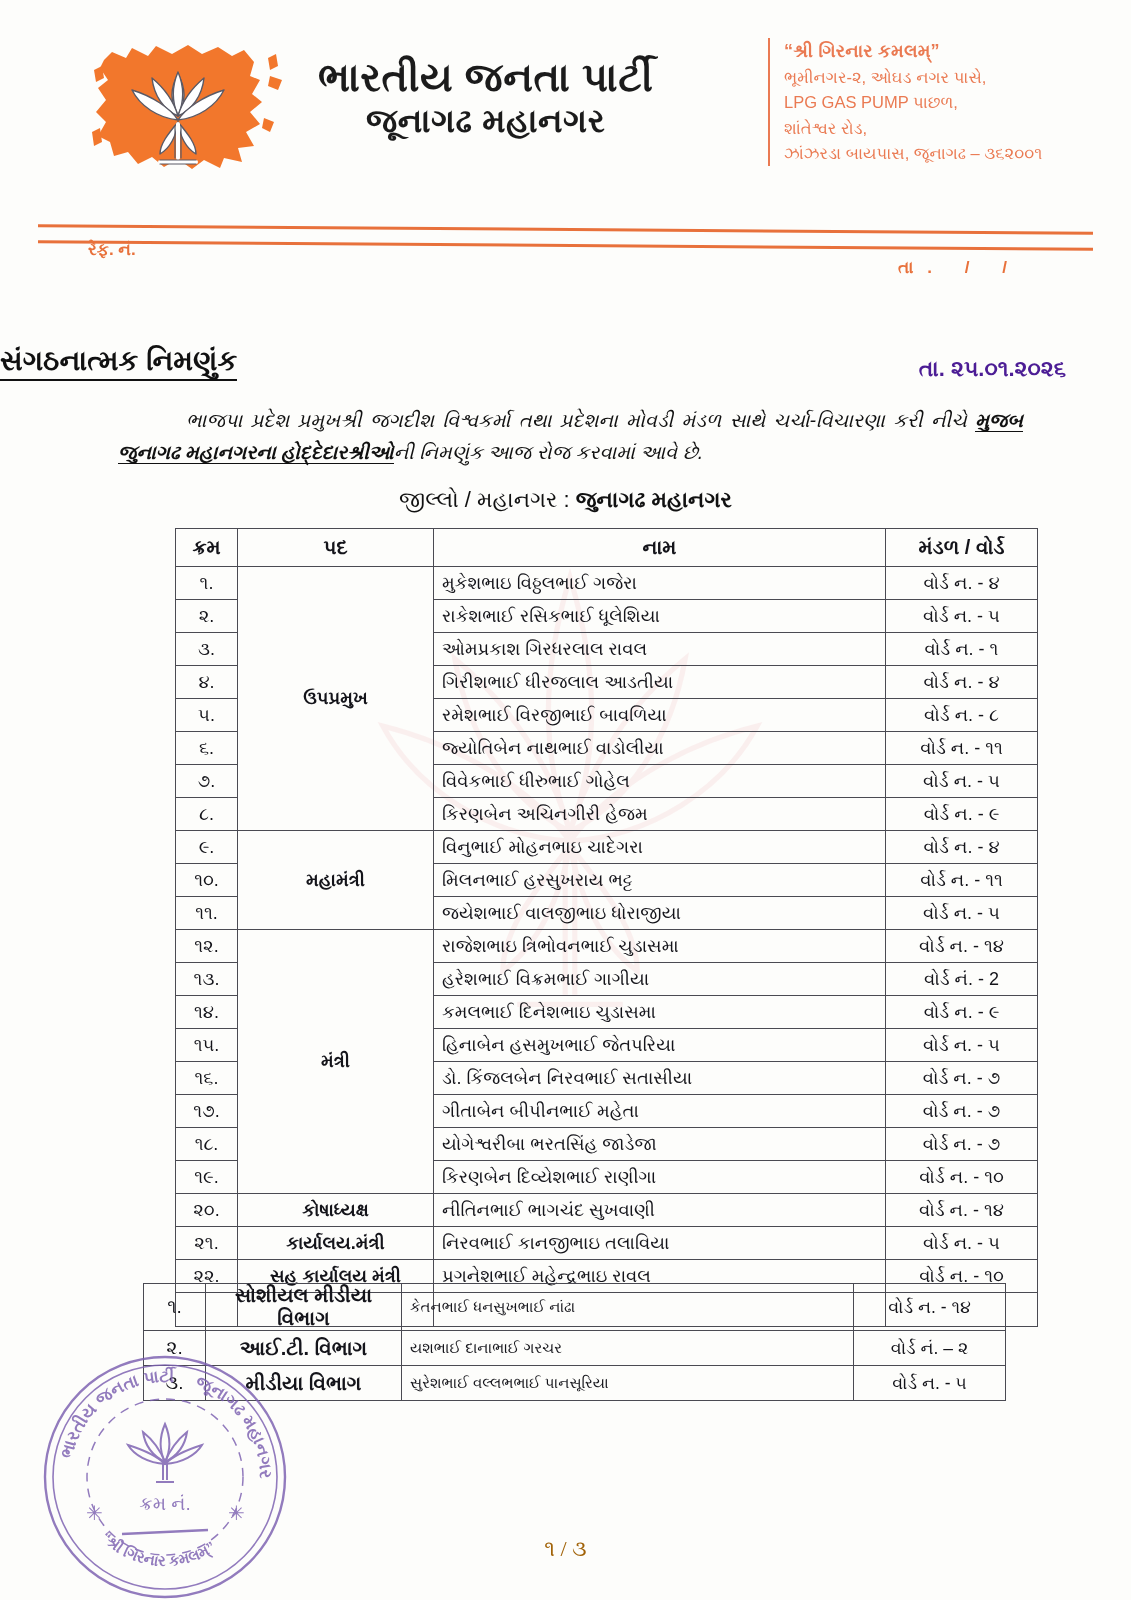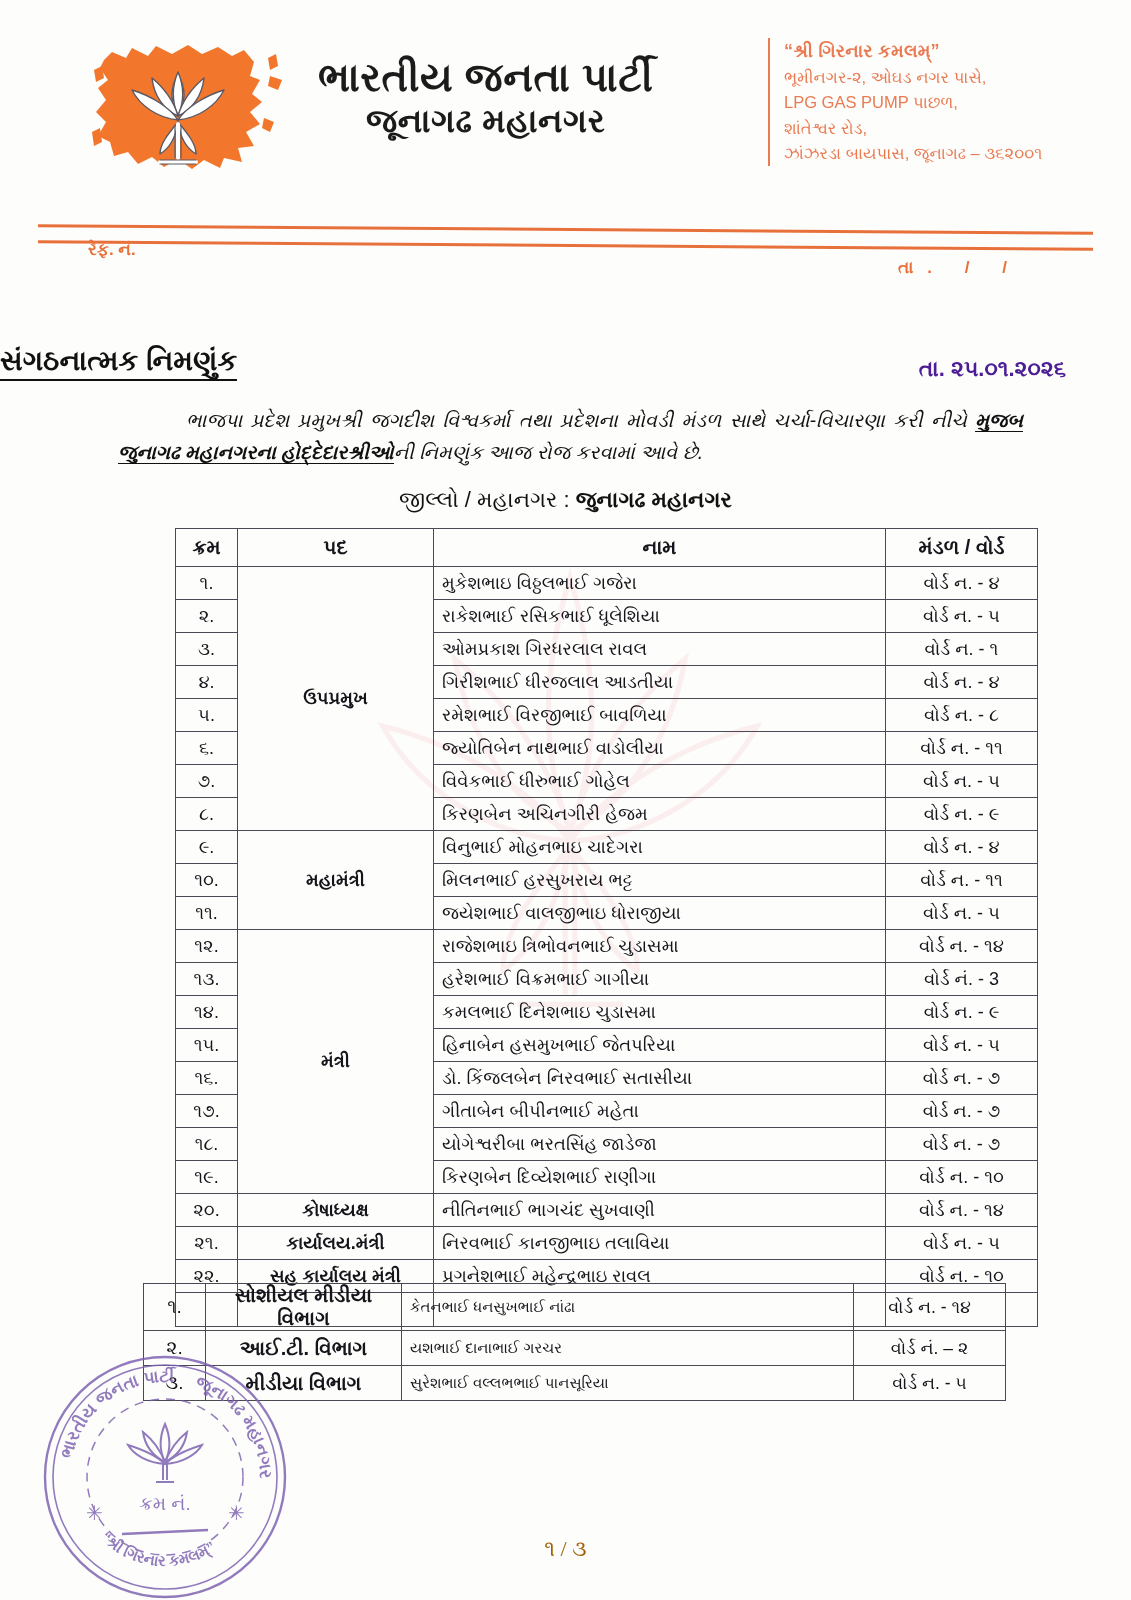--- a/index.html
+++ b/index.html
@@ -319,21 +319,21 @@
           </tr>
           <tr>
             <td class="sr">૧૨.</td>
             <td class="pos" rowspan="8">મંત્રી</td>
             <td class="nm">રાજેશભાઇ ત્રિભોવનભાઈ ચુડાસમા</td>
             <td class="wd">વોર્ડ ન. - ૧૪</td>
           </tr>
           <tr>
             <td class="sr">૧૩.</td>
             <td class="nm">હરેશભાઈ વિક્રમભાઈ ગાગીયા</td>
-            <td class="wd">વોર્ડ નં. - 3</td>
+            <td class="wd">વોર્ડ નં. - 2</td>
           </tr>
           <tr>
             <td class="sr">૧૪.</td>
             <td class="nm">કમલભાઈ દિનેશભાઇ ચુડાસમા</td>
             <td class="wd">વોર્ડ ન. - ૯</td>
           </tr>
           <tr>
             <td class="sr">૧૫.</td>
             <td class="nm">હિનાબેન હસમુખભાઈ જેતપરિયા</td>
             <td class="wd">વોર્ડ ન. - ૫</td>

